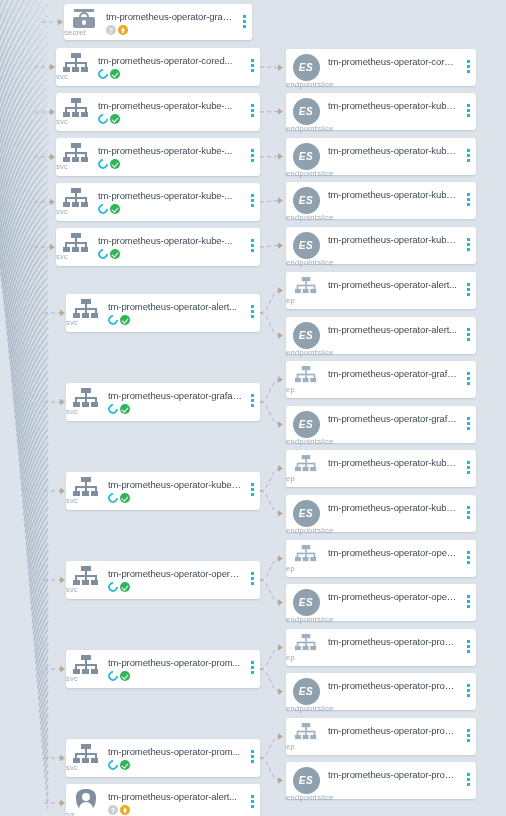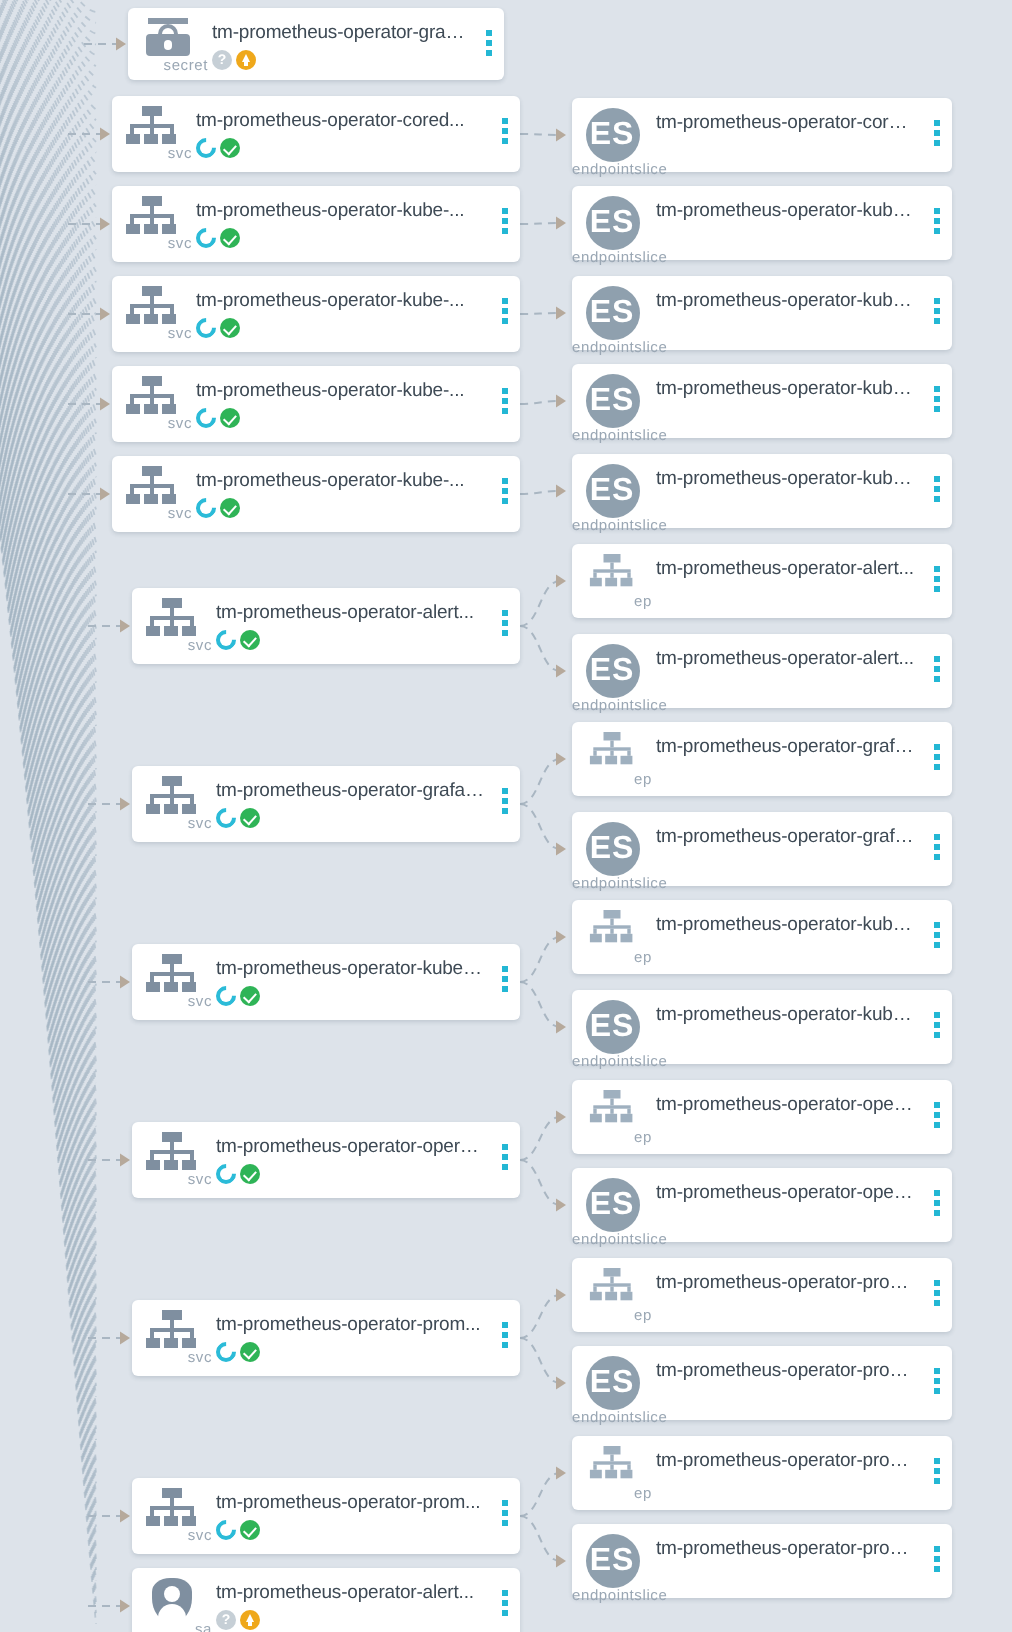--- a/index.html
+++ b/index.html
@@ -30,21 +30,21 @@
     display:flex;
     flex-direction:column;
     align-items:center;
     justify-content:flex-start;
     padding-top:5px;
   }
   .node .kindlabel{
     position:absolute;
     bottom:-8px;
     left:0;right:0;
-    text-align:right;
+    text-align:left;
     font-size:7.5px;
     color:#9aa7b4;
     letter-spacing:.3px;
     line-height:8px;
     white-space:nowrap;
   }
   .node .body{
     flex:1 1 auto;
     min-width:0;
     padding:7px 2px 0 2px;
@@ -93,23 +93,24 @@
   
   .sa{position:relative;width:20px;height:22px;}
   .sa .sh{position:absolute;left:0;top:0;width:20px;height:22px;background:#7f8fa0;border-radius:9px 9px 9px 9px / 7px 7px 12px 12px;}
   .sa .hd{position:absolute;left:6px;top:4px;width:8px;height:8px;background:#ffffff;border-radius:50%;}
   .sa .bd{position:absolute;left:3px;top:13px;width:14px;height:9px;background:#ffffff;border-radius:7px 7px 0 0;}
 
   
   .avatar{
     width:27px;height:27px;border-radius:50%;
     background:#8fa0ae;color:#ffffff;
-    font-size:16px;font-weight:bold;
+    font-size:10px;font-weight:bold;
     display:flex;align-items:center;justify-content:center;
     letter-spacing:.5px;
+    font-style:italic;
   }
 
   
   .ring{
     width:10px;height:10px;border-radius:50%;
     border:2px solid #2bbbd8;box-sizing:border-box;
     border-right-color:transparent;
     transform:rotate(-45deg);
   }
   .chk{

